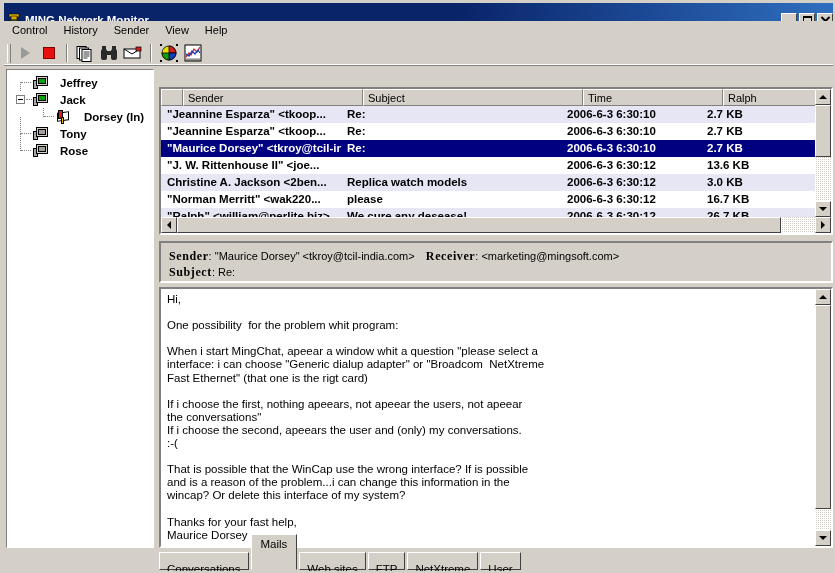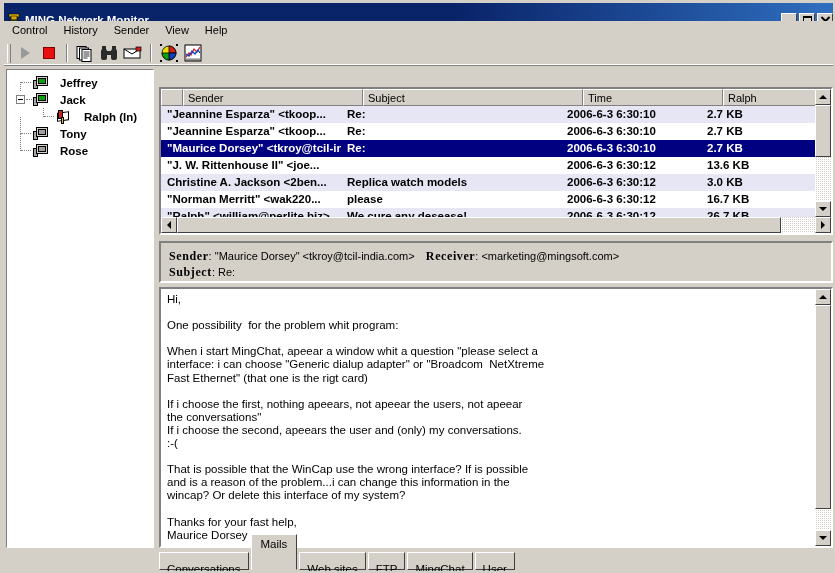--- a/index.html
+++ b/index.html
@@ -324,21 +324,21 @@
         </div>
 
         <div class="trow" style="padding-left:45px">
           <span class="dot-h" style="left:33px;top:8px;width:10px;border-top:1px dotted #808080;background:none;height:0"></span>
           <span class="dot-v" style="left:32px;top:0px;height:9px;background:none;border-left:1px dotted #808080;"></span>
           <span class="ico-mail">
               <span class="env"></span>
               <span class="flag"></span>
               <span class="post"></span>
             </span>
-          <span class="lbl">Ralph (In)</span>
+          <span class="lbl">Dorsey (In)</span>
         </div>
 
         <div class="trow" style="padding-left:22px">
           <span class="dot-h" style="left:10px;top:8px;width:10px;border-top:1px dotted #808080;background:none;height:0"></span>
           <span class="dot-v" style="left:9px;top:-8px;height:17px;background:none;border-left:1px dotted #808080;"></span>
           <span class="ico-pc">
               <span class="base"></span>
               <span class="mon"></span>
               <span class="scr gray"></span>
             </span>
@@ -489,21 +489,21 @@
               <span class="arr-dn"></span>
             </div>
         </div>
       </div>
 
       <div class="tabs">
         <div class="tab">Conversations</div>
         <div class="tab active">Mails</div>
         <div class="tab">Web sites</div>
         <div class="tab">FTP</div>
-        <div class="tab">MingChat</div>
+        <div class="tab">NetXtreme</div>
         <div class="tab">User</div>
       </div>
 
     </div>
   </div>
 
 
 </div>
 
 </body></html>

